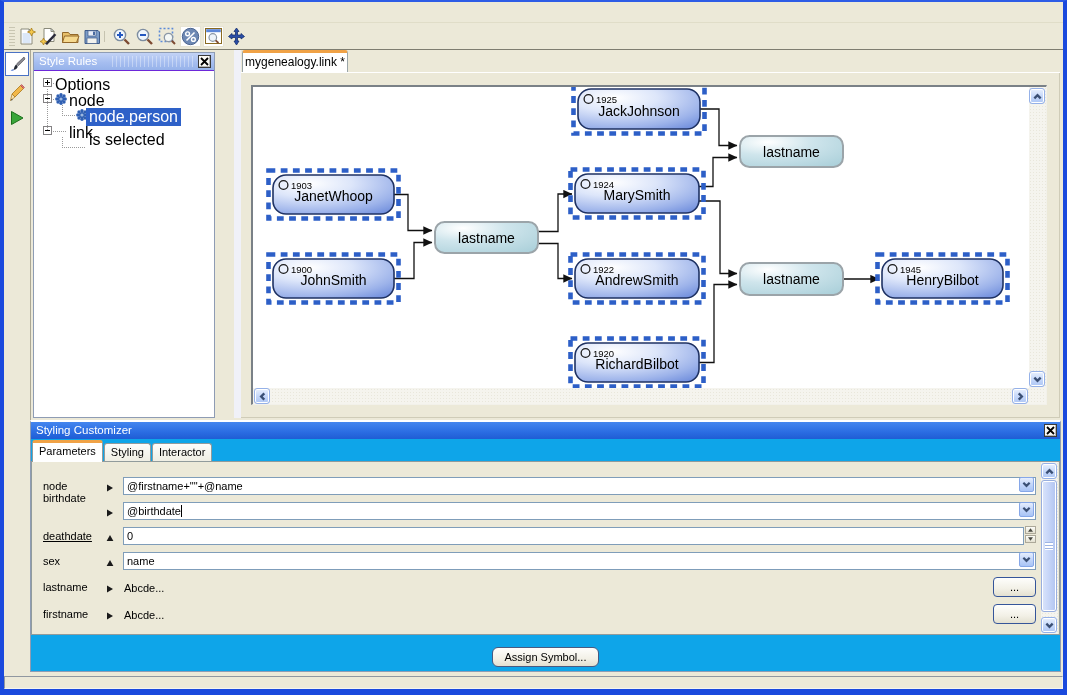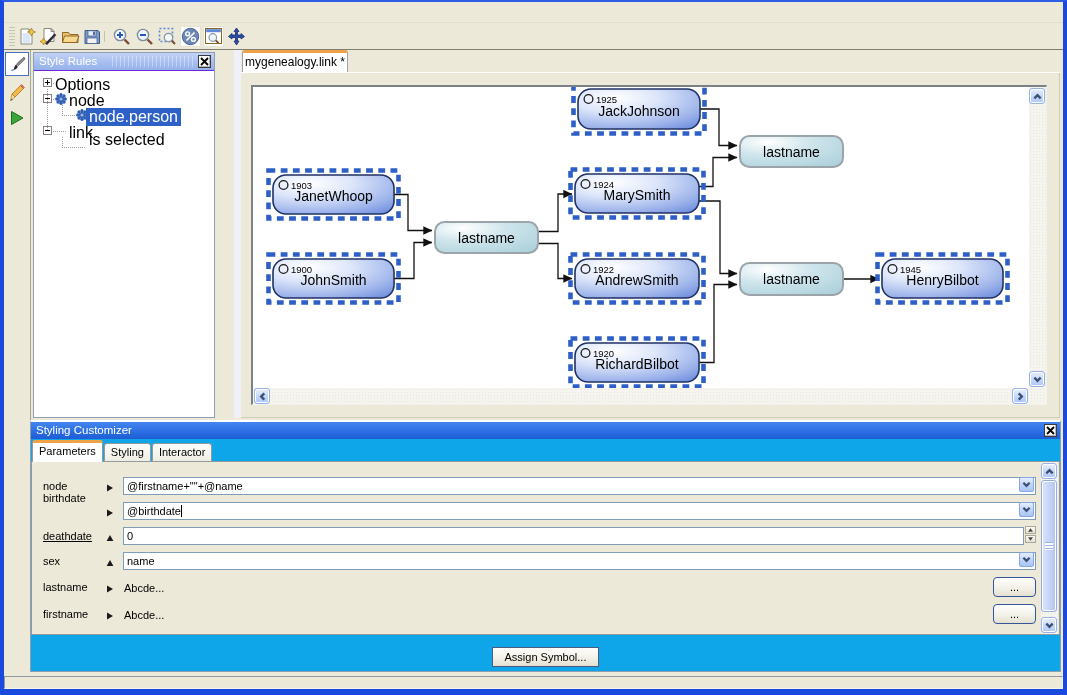--- a/index.html
+++ b/index.html
@@ -87,21 +87,21 @@
   .caret { display:inline-block; width:1px; height:12px; background:#000; margin-left:0px; }
   .combo-btn { position:absolute; width:15px; height:15px; border-radius:2px; border:1px solid #86a7e8;
     background:linear-gradient(180deg,#e6eefd 0,#c6d8fa 45%,#a9c4f5 100%); display:flex; align-items:center; justify-content:center; }
   .spin { position:absolute; width:11px; height:8px; background:linear-gradient(180deg,#fdfdf8,#e3e0d0);
     border:1px solid #aca899; display:flex; align-items:center; justify-content:center; }
   .spin svg{display:block;}
   .font-sample { position:absolute; left:92px; font-size:11px; }
   .xp-btn { position:absolute; border:1px solid #35559a; border-radius:4px;
     background:linear-gradient(180deg,#fefefc 0,#f2f0e6 60%,#e3e0d0 100%);
     font-size:11px; display:flex; align-items:center; justify-content:center; }
-  #assign-btn { left:461px; top:225px; width:107px; height:20px; border-radius:0; border-color:#4a5a80; }
+  #assign-btn { left:461px; top:225px; width:107px; height:20px; border-radius:6px; border-color:#4a5a80; }
   
   #status-bar { position:absolute; left:0; top:674px; width:1059px; height:13px; background:#ece9d8;
     border:1px solid; border-color:#9097a0 #f4f4ef #f4f4ef #9097a0; }
   .ic { display:block; }
 </style>
 </head>
 <body>
 
 <div id="window">
 

